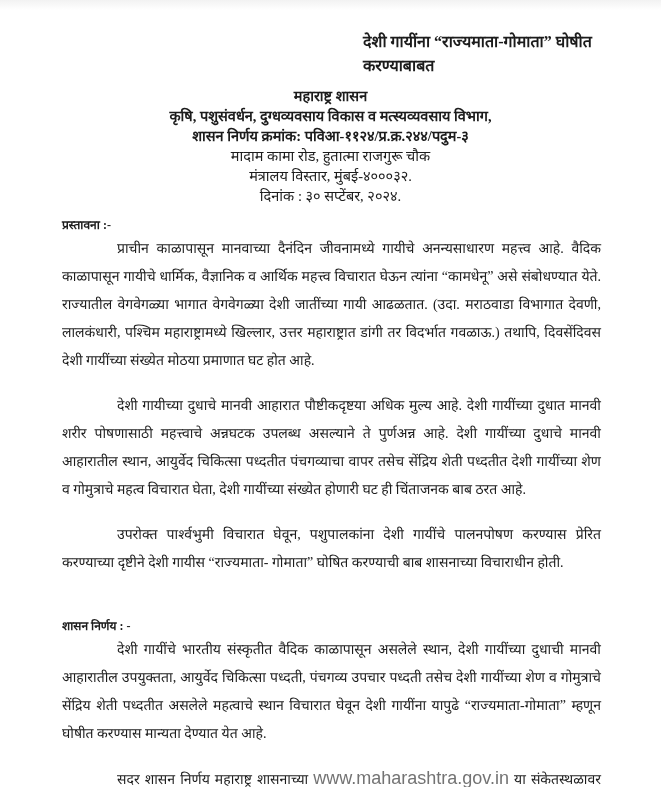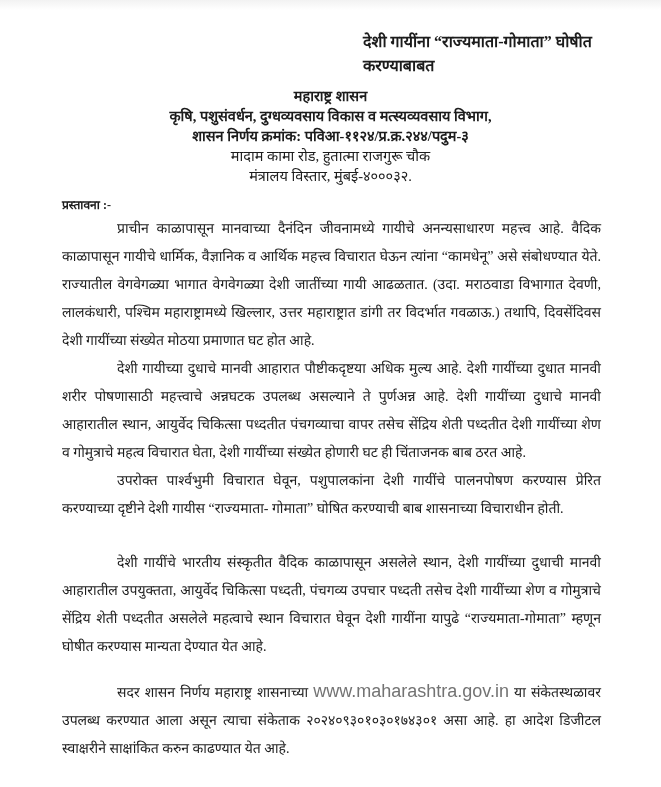--- a/index.html
+++ b/index.html
@@ -38,21 +38,21 @@
     font-weight: 700;
     font-size: 12px;
   }
   .para {
     margin: 0 60px 0 62px;
     font-size: 14px;
     line-height: 28px;
     text-align: justify;
     text-indent: 55px;
   }
-  .para + .para { margin-top: 0; }
+  .para + .para { margin-top: 17px; }
   .gap-md { height: 16px; }
   .gap-lg { height: 26px; }
 
   .link { color: #737373; text-decoration: none; font-family: "Liberation Sans", sans-serif; font-size: 18px; }
 
   .by-order {
     margin: 28px 0 0 155px;
     font-size: 14px;
   }
 
@@ -86,30 +86,32 @@
 <div class="page">
 
   <div class="subject">देशी गायींना “राज्यमाता-गोमाता” घोषीत करण्याबाबत</div>
 
   <div class="letterhead">
     <div class="line bold">महाराष्ट्र शासन</div>
     <div class="line bold">कृषि, पशुसंवर्धन, दुग्धव्यवसाय विकास व मत्स्यव्यवसाय विभाग,</div>
     <div class="line bold">शासन निर्णय क्रमांक: पविआ-११२४/प्र.क्र.२४४/पदुम-३</div>
     <div class="line">मादाम कामा रोड, हुतात्मा राजगुरू चौक</div>
     <div class="line">मंत्रालय विस्तार, मुंबई-४०००३२.</div>
+    <div class="line">दिनांक : ३० सप्टेंबर, २०२४.</div>
   </div>
 
   <div class="section-heading" style="margin-top:10px;">प्रस्तावना :-</div>
 
   <p class="para">प्राचीन  काळापासून मानवाच्या दैनंदिन जीवनामध्ये गायीचे अनन्यसाधारण महत्त्व आहे. वैदिक काळापासून गायीचे धार्मिक, वैज्ञानिक व आर्थिक महत्त्व विचारात घेऊन त्यांना “कामधेनू” असे संबोधण्यात येते. राज्यातील वेगवेगळ्या भागात वेगवेगळ्या देशी जातींच्या गायी आढळतात. (उदा. मराठवाडा विभागात देवणी, लालकंधारी, पश्चिम महाराष्ट्रामध्ये खिल्लार, उत्तर महाराष्ट्रात डांगी तर विदर्भात गवळाऊ.) तथापि, दिवसेंदिवस देशी गायींच्या संख्येत मोठया प्रमाणात घट होत आहे.</p>
   <p class="para">देशी गायीच्या दुधाचे मानवी आहारात पौष्टीकदृष्टया अधिक मुल्य आहे. देशी गायींच्या दुधात मानवी शरीर पोषणासाठी महत्त्वाचे  अन्नघटक उपलब्ध असल्याने ते पुर्णअन्न आहे.  देशी गायींच्या दुधाचे मानवी आहारातील स्थान, आयुर्वेद चिकित्सा पध्दतीत पंचगव्याचा वापर तसेच सेंद्रिय शेती पध्दतीत देशी गायींच्या शेण व गोमुत्राचे महत्व विचारात घेता, देशी गायींच्या संख्येत होणारी घट ही चिंताजनक बाब ठरत आहे.</p>
   <p class="para">उपरोक्त पार्श्वभुमी विचारात घेवून, पशुपालकांना देशी गायींचे पालनपोषण करण्यास प्रेरित करण्याच्या दृष्टीने देशी गायीस “राज्यमाता- गोमाता” घोषित करण्याची बाब शासनाच्या विचाराधीन होती.</p>
 
   <div class="gap-lg"></div>
 
+  <div class="section-heading">शासन निर्णय : -</div>
 
   <p class="para">देशी गायींचे भारतीय संस्कृतीत वैदिक काळापासून असलेले स्थान, देशी गायींच्या दुधाची मानवी आहारातील उपयुक्तता, आयुर्वेद चिकित्सा पध्दती, पंचगव्य उपचार पध्दती तसेच देशी गायींच्या शेण व गोमुत्राचे सेंद्रिय शेती पध्दतीत असलेले महत्वाचे स्थान विचारात घेवून देशी गायींना यापुढे “राज्यमाता-गोमाता” म्हणून घोषीत करण्यास मान्यता देण्यात येत आहे.</p>
 
   <div class="gap-md"></div>
 
   <p class="para"><span>सदर शासन निर्णय महाराष्ट्र शासनाच्या </span><a class="link" href="#">www.maharashtra.gov.in</a><span> या संकेतस्थळावर उपलब्ध करण्यात आला असून त्याचा संकेताक २०२४०९३०१०३०१७४३०१ असा आहे. हा आदेश डिजीटल स्वाक्षरीने साक्षांकित करुन काढण्यात येत आहे.</span></p>
 
   <div class="by-order">महाराष्ट्राचे राज्यपाल यांच्या आदेशानुसार व नावाने,</div>
 
   <div class="sig-block">

